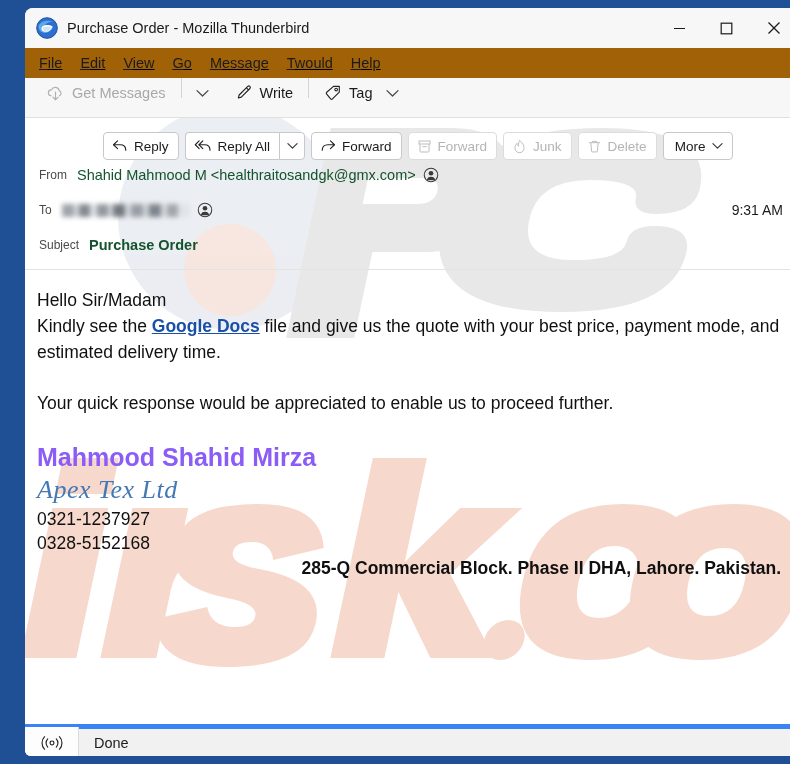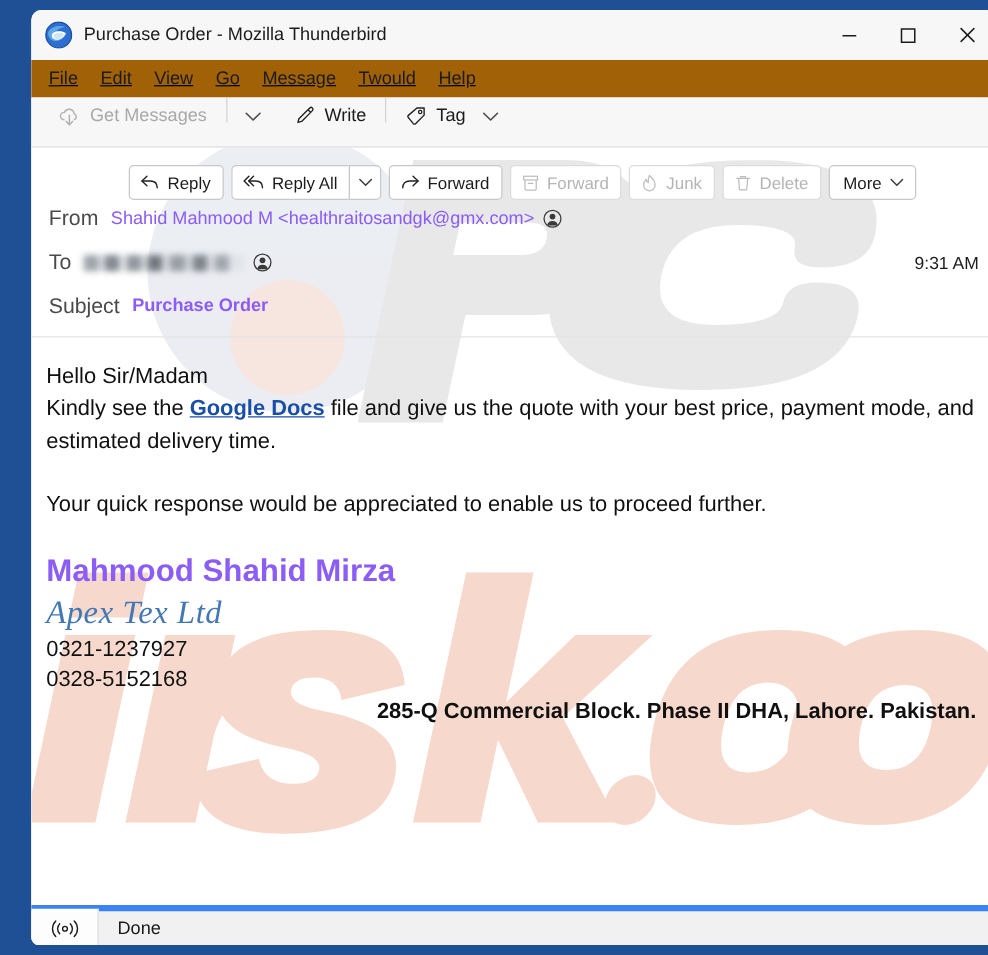--- a/index.html
+++ b/index.html
@@ -168,28 +168,28 @@
 
   
   .hrow {
     display: flex;
     align-items: center;
     padding-left: 14px;
     padding-right: 14px;
     min-height: 26px;
   }
   .hlabel {
-    font-size: 17px;
+    font-size: 12px;
     color: #4a4a4a;
     flex: none;
     margin-right: 10px;
   }
   .hvalue {
     font-size: 14.5px;
-    color: #8b5cf6;
+    color: #14532d;
     white-space: nowrap;
   }
   .hvalue.bold { font-weight: bold; }
   .avatar { margin-left: 7px; display: flex; flex: none; }
   .htime {
     margin-left: auto;
     font-size: 14px;
     color: #1b1b1b;
     white-space: nowrap;
   }

